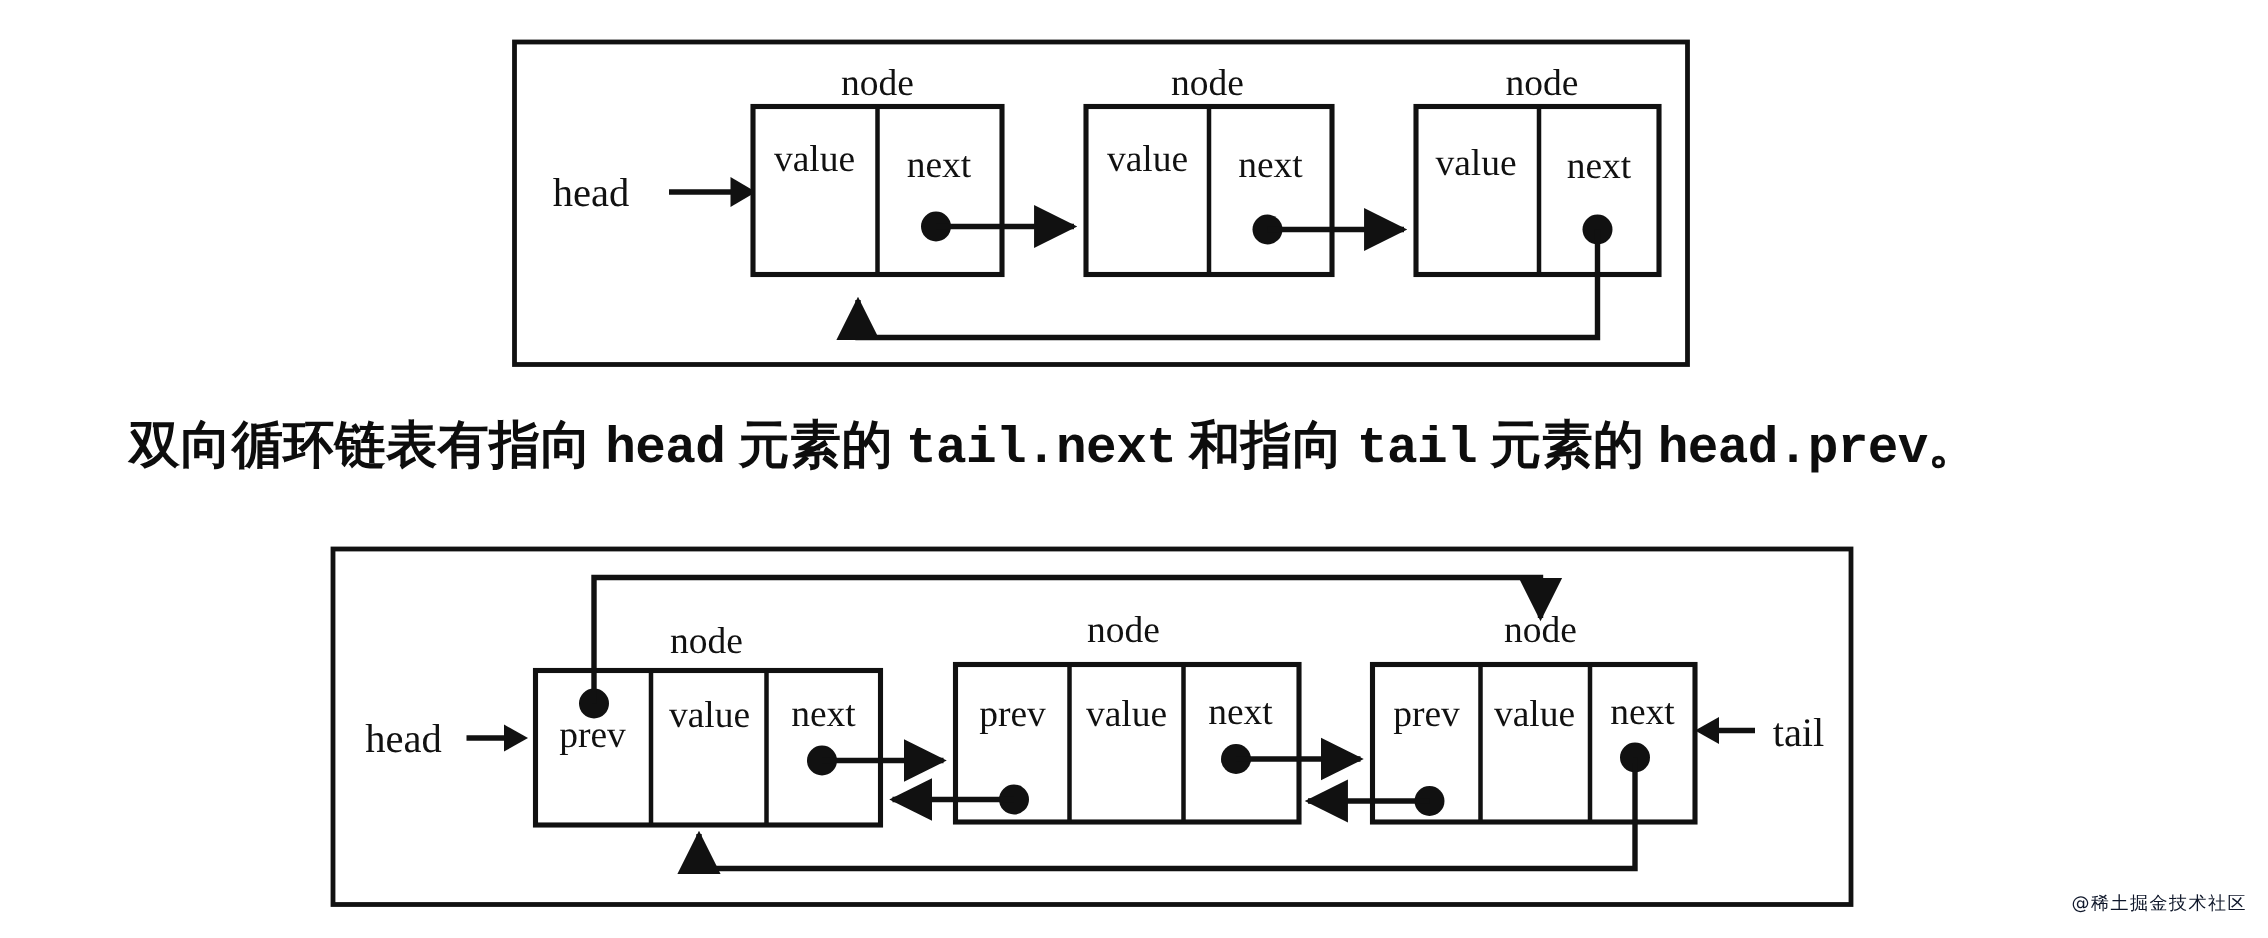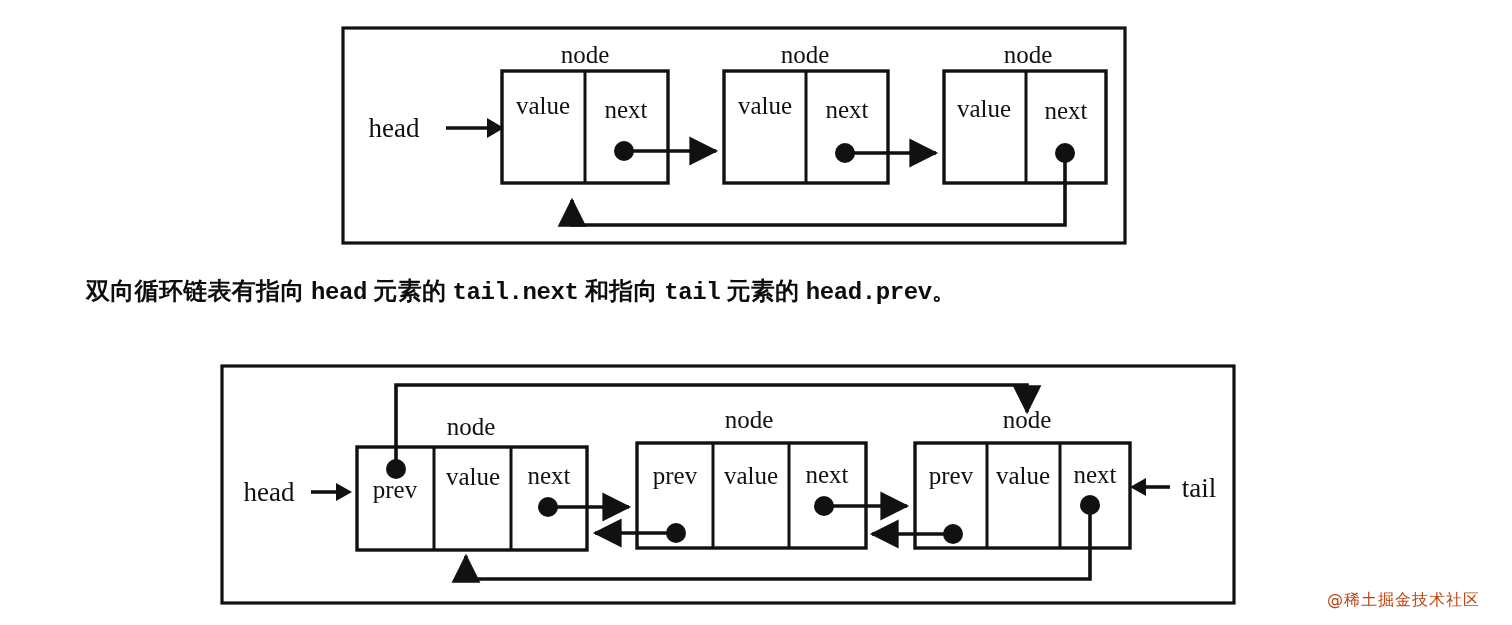--- a/index.html
+++ b/index.html
@@ -70,43 +70,43 @@
     font-family: "Liberation Serif", serif;
     font-size: 27px;
     fill: #111111;
     text-anchor: middle;
   }
   .caption {
     position: absolute;
     left: 86px;
     top: 276px;
     width: 1340px;
-    font-size: 24px;
+    font-size: 34px;
     line-height: 1.25;
     color: #0d0d0d;
     font-weight: bold;
     letter-spacing: 0.3px;
     white-space: nowrap;
   }
   .caption .mono {
     font-family: "Liberation Mono", monospace;
     font-weight: bold;
     letter-spacing: -0.4px;
   }
   .caption .han {
     font-family: "DejaVu Sans", sans-serif;
     font-weight: bold;
   }
   .watermark {
     position: absolute;
-    right: 32px;
+    right: 14px;
     bottom: 14px;
     font-family: "DejaVu Sans", sans-serif;
-    font-size: 16px;
-    color: #c2410c;
+    font-size: 12px;
+    color: #0f172a;
     letter-spacing: 1px;
     user-select: none;
   }
 </style>
 </head>
 <body>
 
 <div id="stage">
 
   <svg class="diagram" viewBox="0 0 1512 625">

